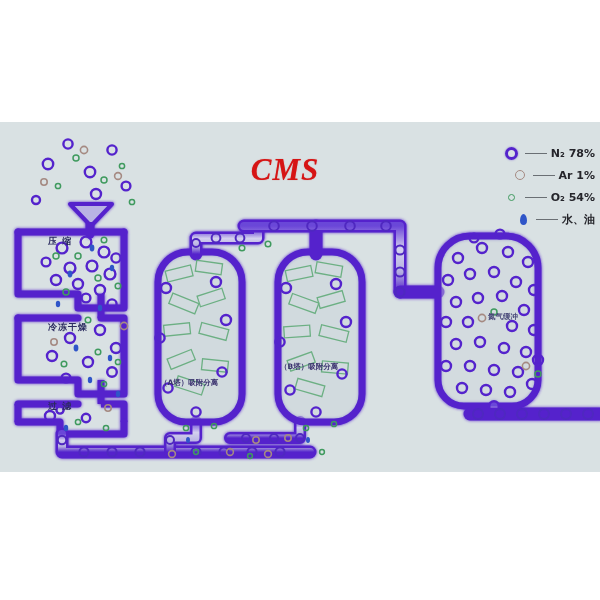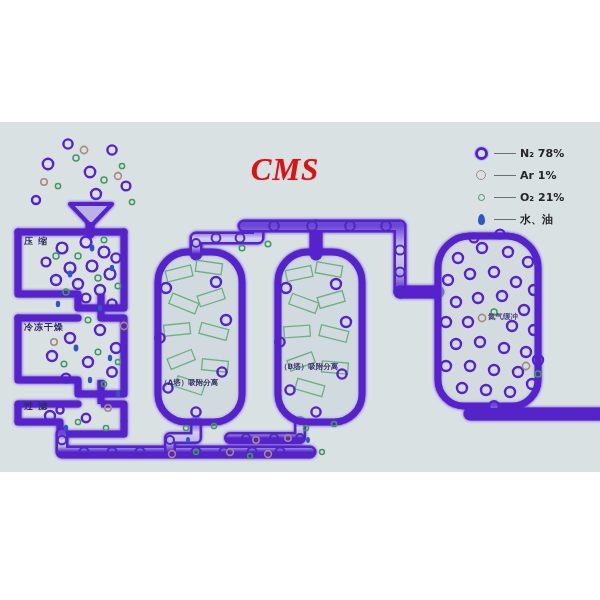--- a/index.html
+++ b/index.html
@@ -16,34 +16,35 @@
   }
   #svgwrap{position:absolute;left:0;top:0;width:600px;height:350px;}
   .ttl{
     position:absolute;left:225px;top:30px;width:120px;
     font-family:"Liberation Serif","DejaVu Serif",serif;
     font-style:italic;font-weight:bold;font-size:31px;color:#d61414;
     letter-spacing:1px;text-align:center;
     text-shadow:0 0 1px rgba(200,20,20,.5);
   }
   .legend{position:absolute;left:470px;top:22px;width:125px;}
-  .lgrow{display:flex;align-items:center;height:18px;margin-bottom:4px;}
+  .lgrow{display:flex;align-items:center;height:18px;margin-bottom:4px;justify-content:flex-end;}
   .lgsym{width:22px;display:flex;align-items:center;justify-content:center;}
   .lgdash{flex:0 0 22px;height:1px;background:#6a6f74;margin:0 4px 0 2px;}
   .lgtxt{font-size:11px;color:#25252b;font-weight:bold;white-space:nowrap;
          font-family:"DejaVu Sans",sans-serif;}
   .ring-n2{width:13px;height:13px;border:3px solid #5423cc;border-radius:50%;
            box-sizing:border-box;box-shadow:0 0 2px rgba(84,35,204,.6);}
   .ring-ar{width:10px;height:10px;border:1.6px solid #a58a82;border-radius:50%;box-sizing:border-box;}
   .ring-o2{width:7px;height:7px;border:1.4px solid #3f9a5e;border-radius:50%;box-sizing:border-box;}
   .drop-wo{width:7px;height:11px;background:#2f55c8;border-radius:50% 50% 50% 50%/60% 60% 40% 40%;}
   .vlabel{
     position:absolute;font-size:9px;color:#2b2b60;font-weight:bold;
     font-family:"DejaVu Sans",sans-serif;white-space:nowrap;
     letter-spacing:1px;
+    padding-left:24px;
   }
   .tlabel{
     position:absolute;font-size:7.5px;color:#39316e;font-weight:bold;
     font-family:"DejaVu Sans",sans-serif;white-space:nowrap;
   }
   .blabel{
     position:absolute;font-size:7.5px;color:#4a4a7a;font-weight:bold;
     font-family:"DejaVu Sans",sans-serif;white-space:nowrap;margin-left:26px;
   }
 </style>
@@ -346,21 +347,21 @@
             <span class="ring-ar"></span>
           </span>
         <span class="lgdash"></span>
         <span class="lgtxt">Ar   1%</span>
       </div>
       <div class="lgrow">
         <span class="lgsym">
             <span class="ring-o2"></span>
           </span>
         <span class="lgdash"></span>
-        <span class="lgtxt">O₂  21%</span>
+        <span class="lgtxt">O₂  54%</span>
       </div>
       <div class="lgrow">
         <span class="lgsym">
             <span class="drop-wo"></span>
           </span>
         <span class="lgdash"></span>
         <span class="lgtxt">水、油</span>
       </div>
     </div>
 

